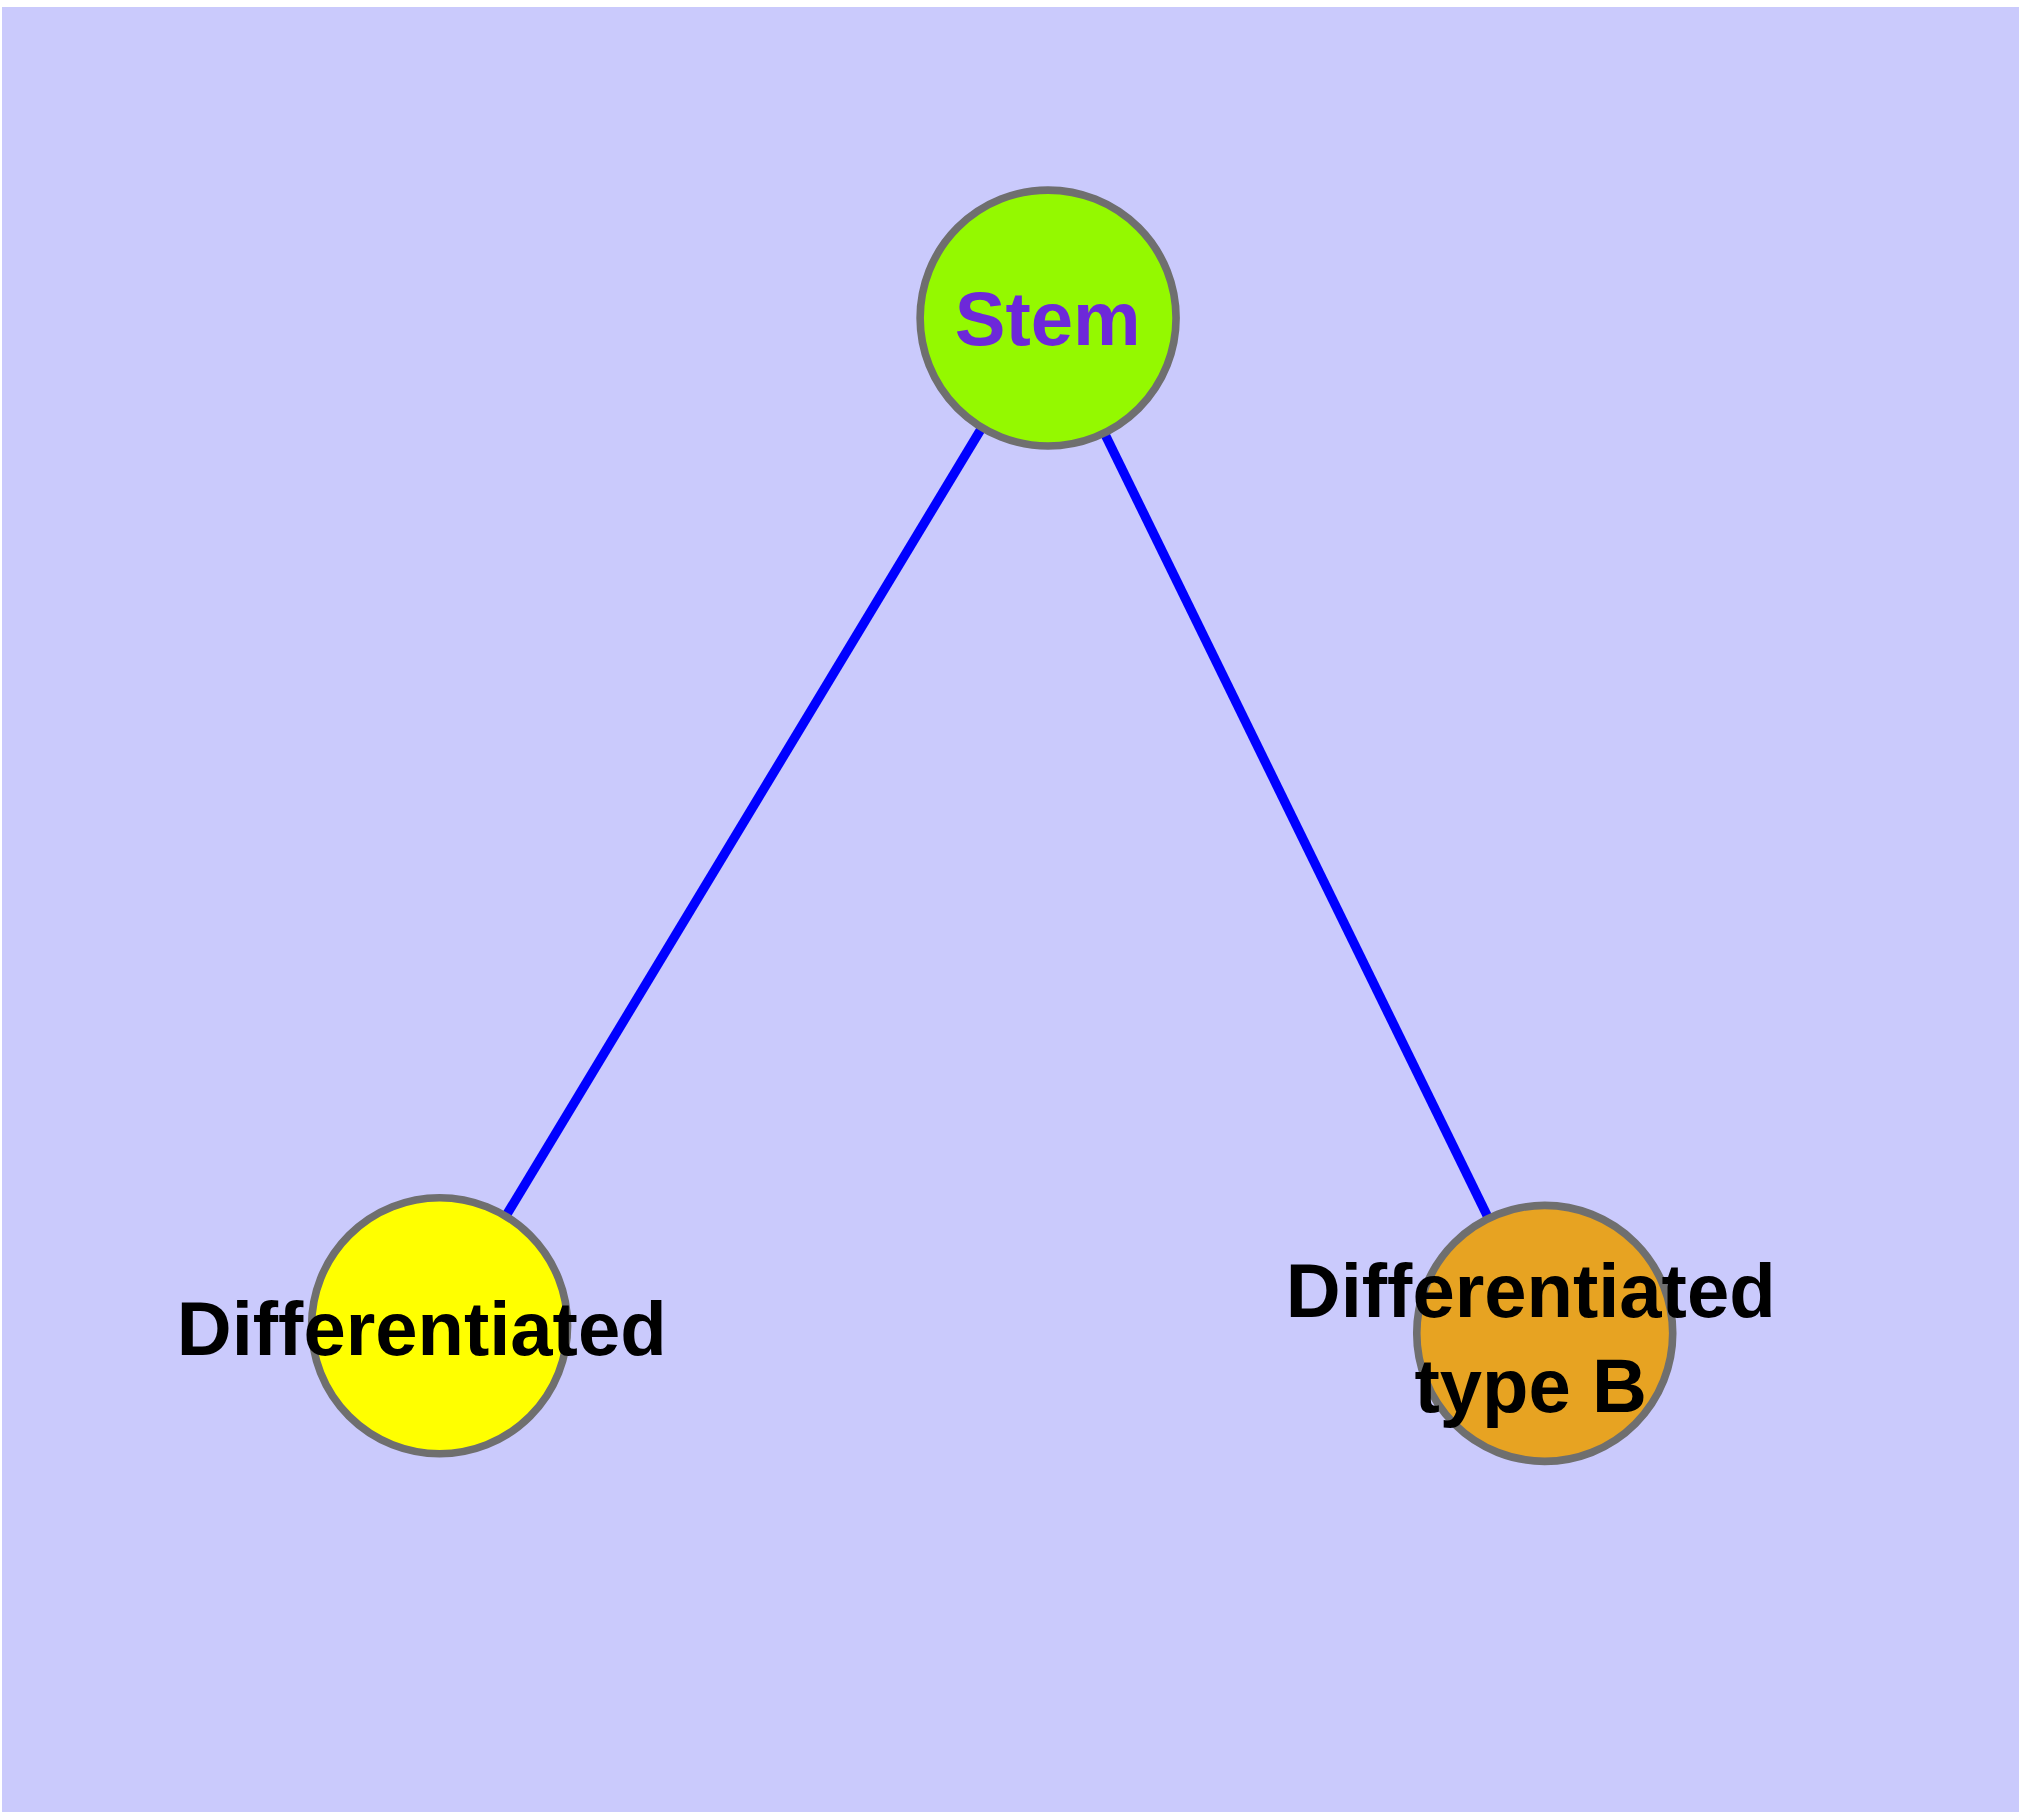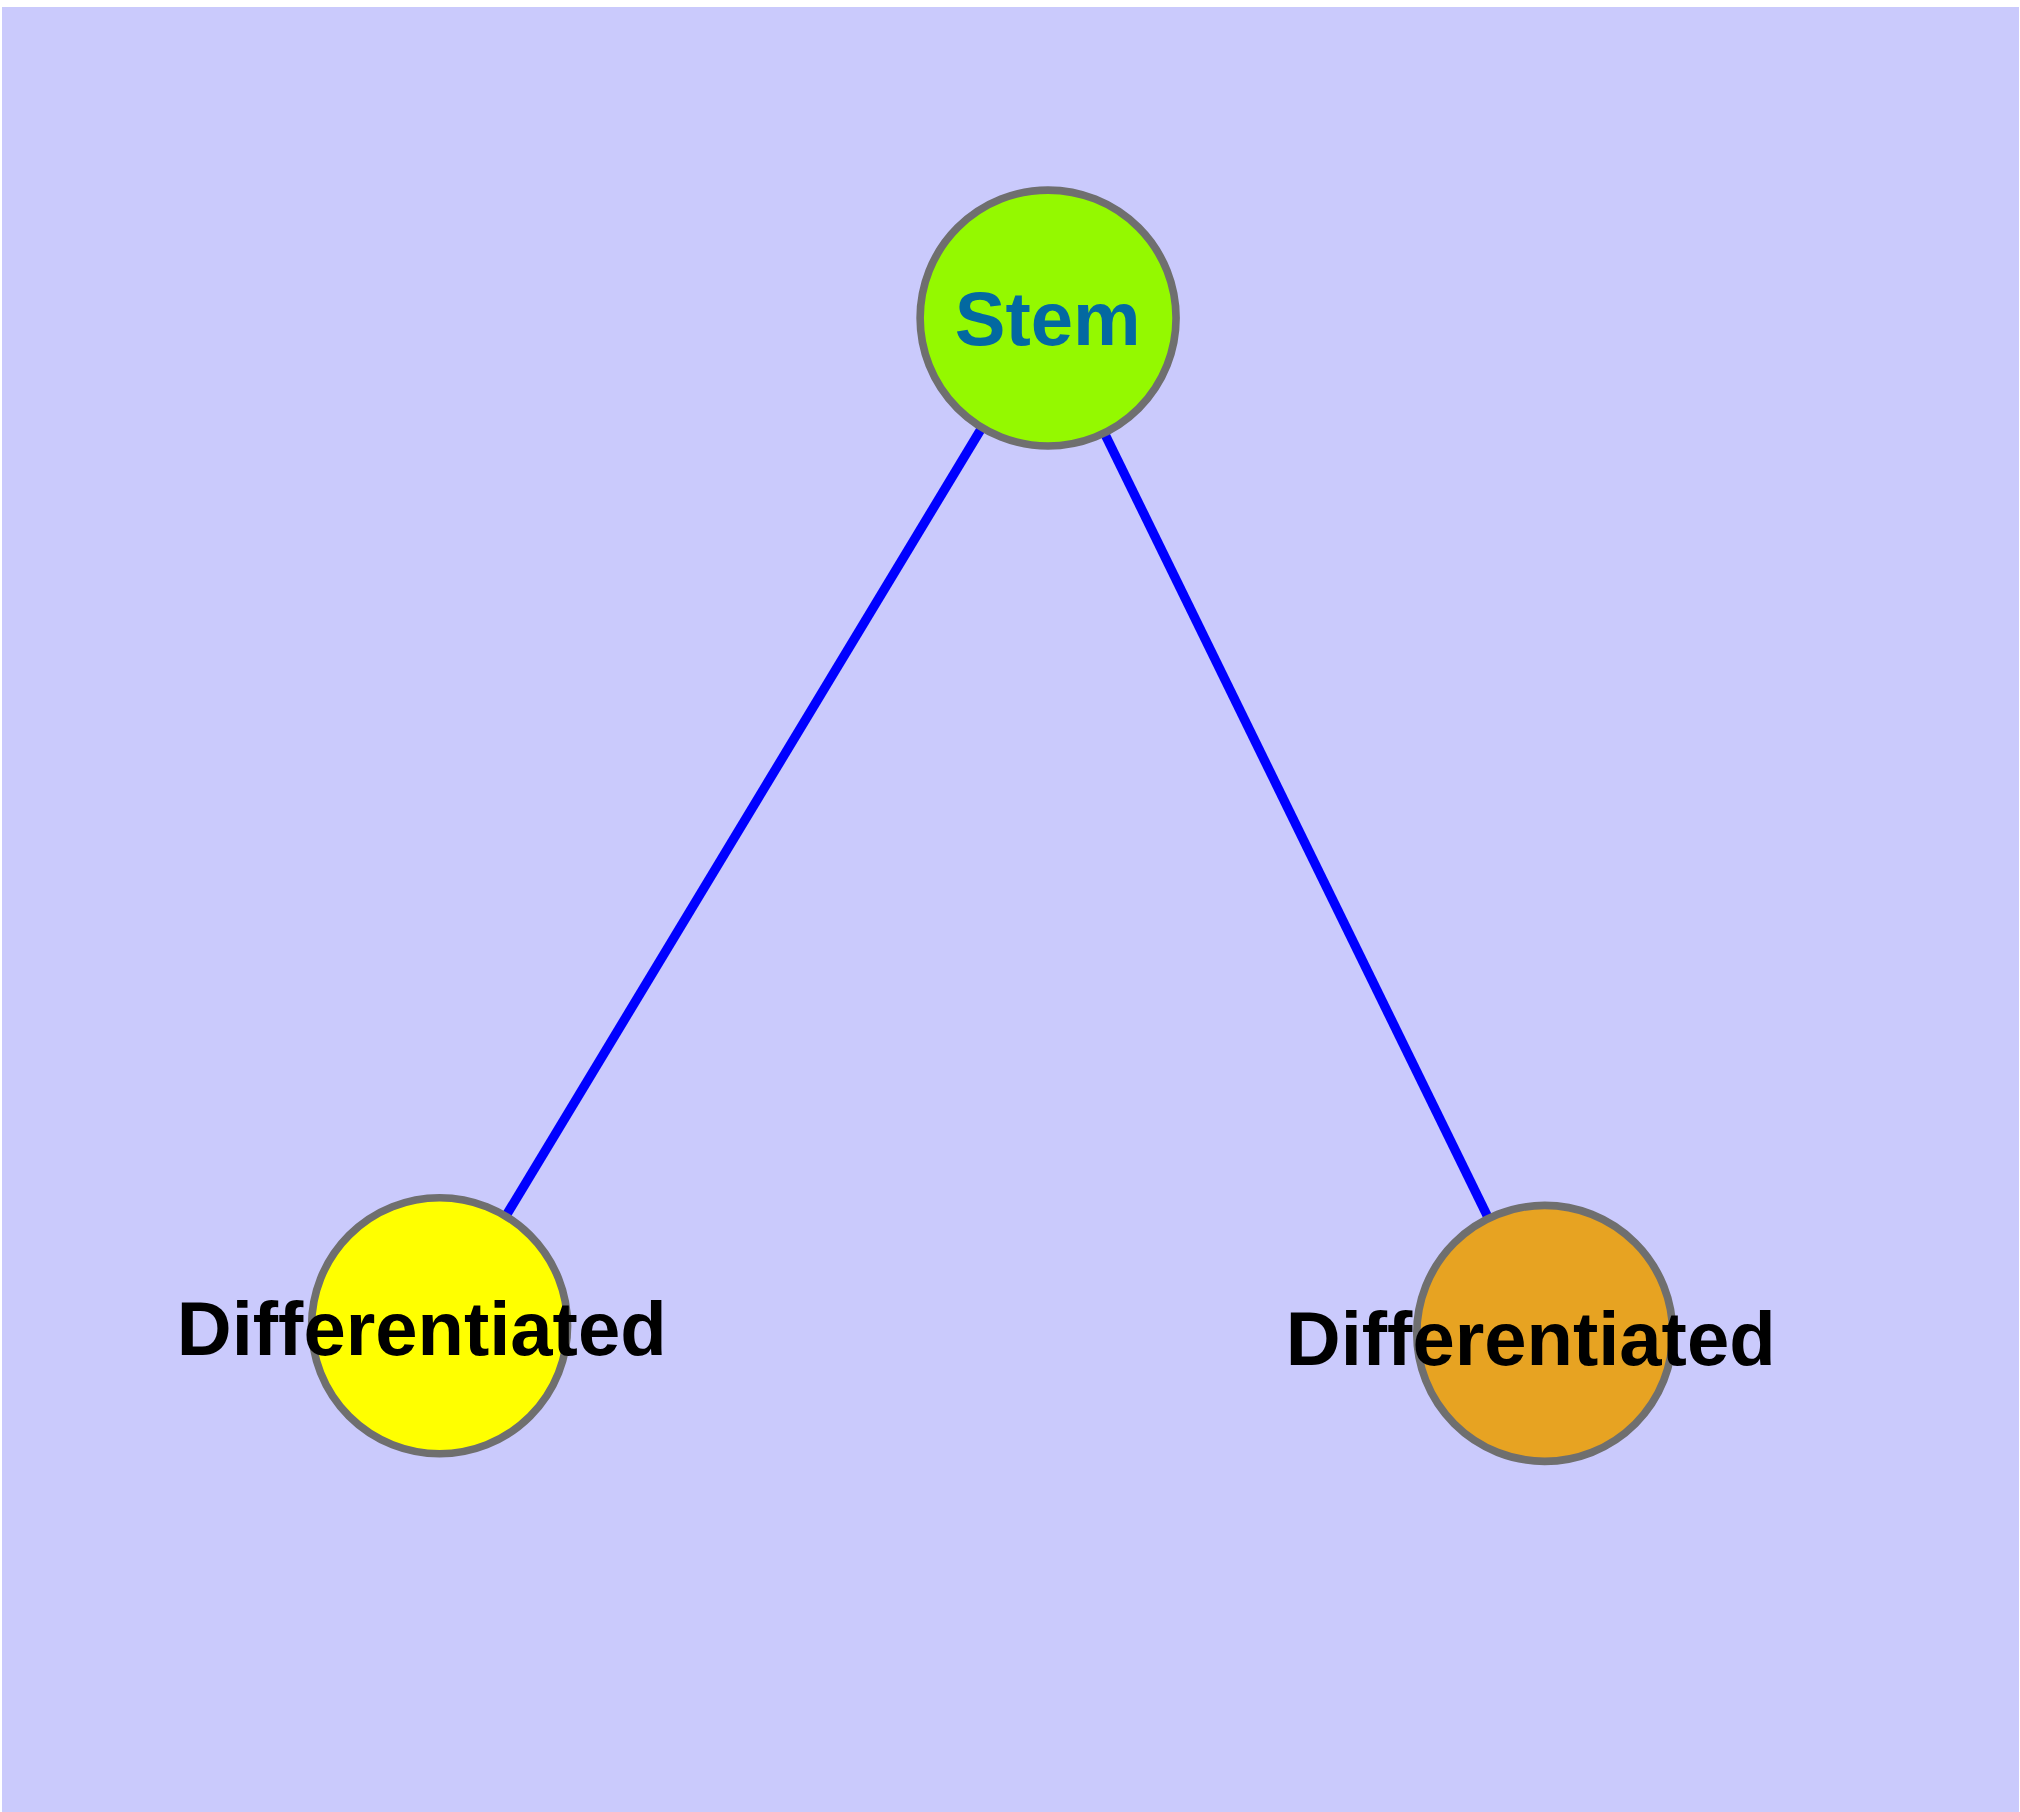--- a/index.html
+++ b/index.html
@@ -47,24 +47,25 @@
 
 <div class="canvas" style="width: 2021px; height: 1812px; background: rgb(255, 255, 255);">
   <div class="plot-area" style="background: rgb(202, 202, 252);">
     <svg class="graph" xmlns="http://www.w3.org/2000/svg" viewBox="0 0 2380 2130">
         <line x1="1234" y1="367" x2="516" y2="1556" stroke="#0000FF" stroke-width="11"></line>
         <line x1="1234" y1="367" x2="1820" y2="1565" stroke="#0000FF" stroke-width="11"></line>
         <circle cx="1234" cy="367" r="151" fill="#94F900" stroke="#6F6F6F" stroke-width="9"></circle>
         <circle cx="516" cy="1556" r="151" fill="#FFFF00" stroke="#6F6F6F" stroke-width="9"></circle>
         <circle cx="1820" cy="1565" r="151" fill="#E7A322" stroke="#6F6F6F" stroke-width="9"></circle>
       </svg>
-  <div class="node-label" style="left: 1046px; top: 311px; color: #0369a1;">
+  <div class="node-label" style="left: 1046px; top: 311px; color: #6d28d9;">
         <div>Stem</div>
       </div>
       <div class="node-label" style="left: 420px; top: 1321px; color: rgb(0, 0, 0);">
         <div>Differentiated</div>
       </div>
       <div class="node-label" style="left: 1529px; top: 1331px; color: rgb(0, 0, 0);">
         <div>Differentiated</div>
+        <div>type B</div>
       </div>
     </div>
 </div>
 
 
 </body></html>

